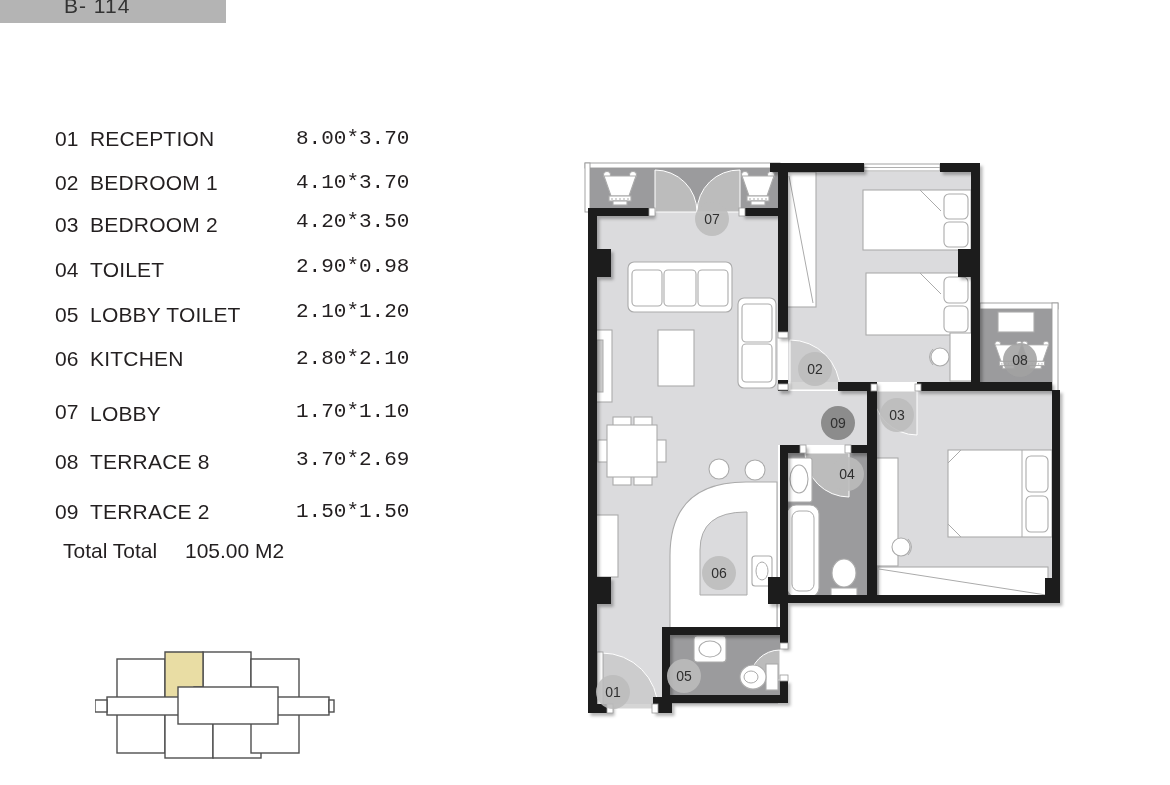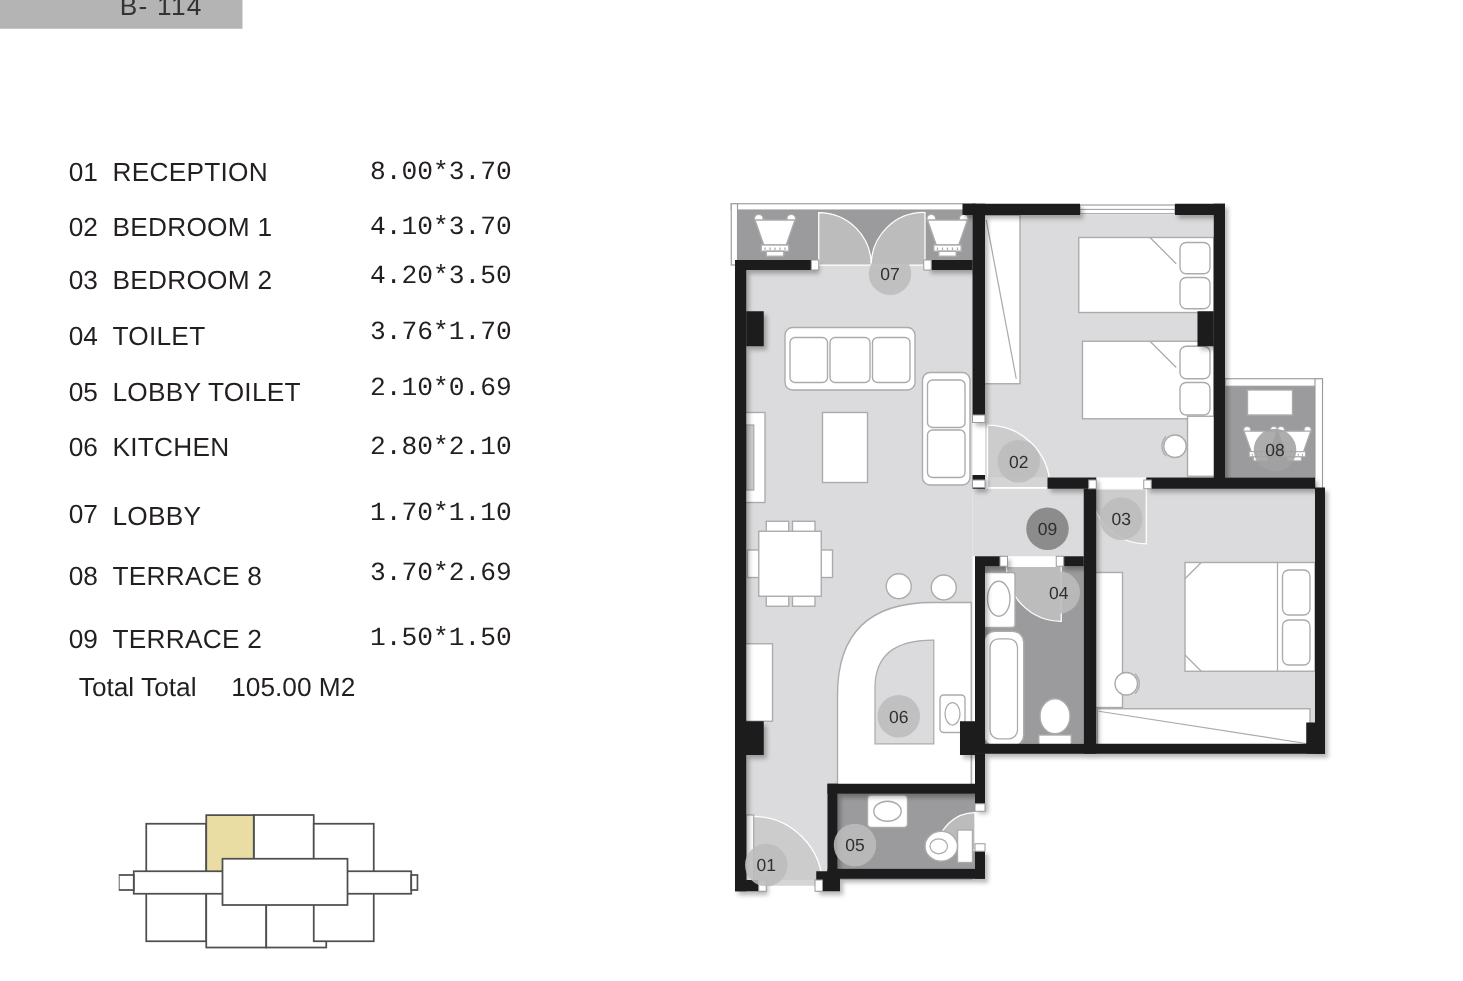--- a/index.html
+++ b/index.html
@@ -5,22 +5,22 @@
   :root{
     --wall:#1d1d1f; --floor_light:#dbdbdd; --floor_dark:#9b9b9d;
     --arc:#c7c7c7; --furn_stroke:#ababab; --marker:#bcbcbc; --marker_dark:#8c8c8c;
     --marker_text:#2f2f2f; --banner_bg:#b4b4b4; --keyplan_stroke:#4f4f4f; --highlight:#e9dda4;
     --legend_text:#231f20;
   }
   *{margin:0;padding:0;box-sizing:border-box}
   html,body{width:1170px;height:785px;background:#ffffff;overflow:hidden;
     font-family:"Liberation Sans", sans-serif;}
   .stage{position:relative;width:1170px;height:785px;background:#fff;}
-  .banner{position:absolute;left:0;top:0;width:194px;height:23px;background:var(--banner_bg);
-    overflow:hidden;text-align:center;}
+  .banner{position:absolute;left:0;top:0;width:226px;height:23px;background:var(--banner_bg);
+    overflow:hidden;}
   .banner span{display:block;margin-top:-9px;padding-left:64px;font-size:21px;line-height:30px;
     color:#333;letter-spacing:1px;}
   .legend{position:absolute;left:0;top:0;width:440px;height:600px;color:var(--legend_text);}
   .legend-row{position:absolute;left:0;width:440px;height:30px;font-size:21px;}
   .legend-row .no{position:absolute;left:55px;top:0;}
   .legend-row .name{position:absolute;left:90px;top:0;letter-spacing:.2px;}
   .legend-row .dim{position:absolute;left:296px;top:0;font-family:Liberation Mono, monospace;}
   .total-row{position:absolute;left:0;top:539px;font-size:21px;color:var(--legend_text);}
   .total-row .tlabel{position:absolute;left:63px;top:0;white-space:nowrap;}
   .total-row .tvalue{position:absolute;left:185px;top:0;white-space:nowrap;}
@@ -61,26 +61,26 @@
       <span class="dim">4.10*3.70</span>
     </div>
     <div class="legend-row" style="top:213px">
       <span class="no">03</span>
       <span class="name">BEDROOM 2</span>
       <span class="dim" style="top:-3px">4.20*3.50</span>
     </div>
     <div class="legend-row" style="top:258px">
       <span class="no">04</span>
       <span class="name">TOILET</span>
-      <span class="dim" style="top:-3px">3.76*1.70</span>
+      <span class="dim" style="top:-3px">2.90*0.98</span>
     </div>
     <div class="legend-row" style="top:303px">
       <span class="no">05</span>
       <span class="name">LOBBY TOILET</span>
-      <span class="dim" style="top:-3px">2.10*0.69</span>
+      <span class="dim" style="top:-3px">2.10*1.20</span>
     </div>
     <div class="legend-row" style="top:347px">
       <span class="no">06</span>
       <span class="name">KITCHEN</span>
       <span class="dim">2.80*2.10</span>
     </div>
     <div class="legend-row" style="top:400px">
       <span class="no">07</span>
       <span class="name" style="top:2px">LOBBY</span>
       <span class="dim">1.70*1.10</span>

